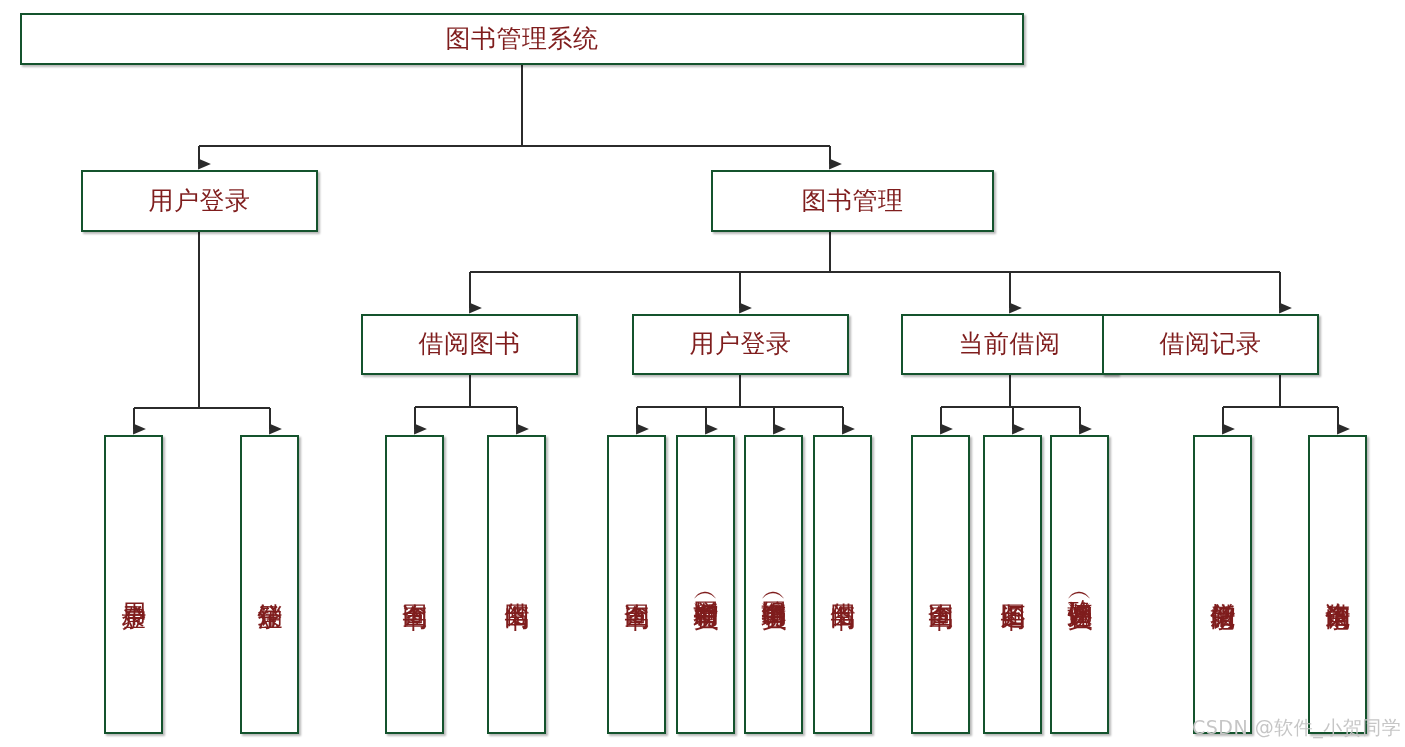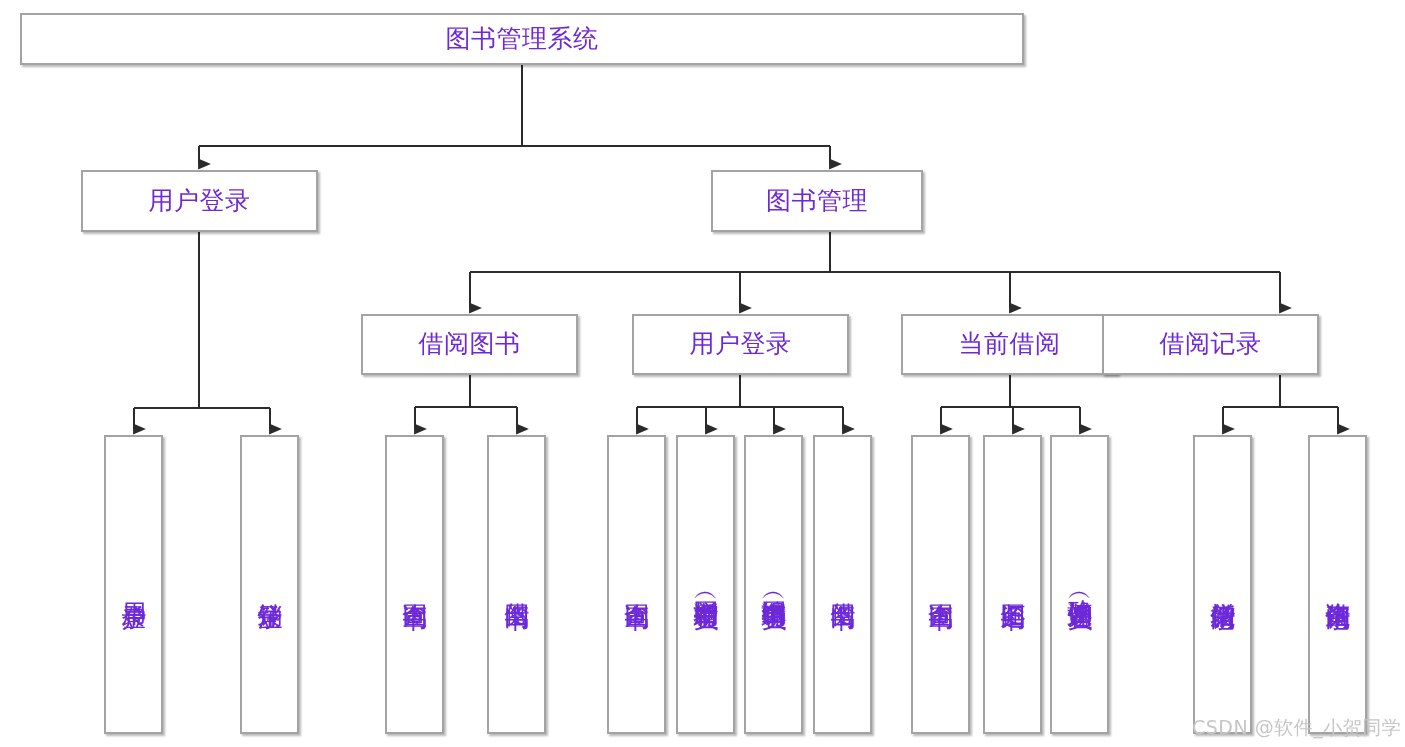--- a/index.html
+++ b/index.html
@@ -21,26 +21,26 @@
     position: absolute;
     left: 0;
     top: 0;
     width: 1405px;
     height: 747px;
   }
   .node {
     position: absolute;
     box-sizing: border-box;
     background: #ffffff;
-    border: 2px solid #a3a3a3;
+    border: 2px solid #14532d;
     box-shadow: 2px 2px 2px rgba(0,0,0,0.28);
     display: flex;
     align-items: center;
     justify-content: center;
-    color: #6d28d9;
+    color: #7f1d1d;
   }
   .node .label {
     display: block;
     line-height: 1.05;
     letter-spacing: 0.5px;
   }
   .node.horizontal .label {
     font-size: 25px;
     white-space: nowrap;
   }
@@ -122,21 +122,21 @@
     </g>
   </svg>
 
   <div class="node horizontal" id="node-root" style="left: 20px; top: 13px; width: 1004px; height: 52px;">
     <span class="label">图书管理系统</span>
   </div>
 
   <div class="node horizontal" id="node-l2-0" style="left: 81px; top: 170px; width: 237px; height: 62px;">
     <span class="label">用户登录</span>
   </div>
-  <div class="node horizontal" id="node-l2-1" style="left: 711px; top: 170px; width: 212px; height: 62px;">
+  <div class="node horizontal" id="node-l2-1" style="left: 711px; top: 170px; width: 283px; height: 62px;">
     <span class="label">图书管理</span>
   </div>
 
   <div class="node horizontal" id="node-l3-0" style="left: 361px; top: 314px; width: 217px; height: 61px;">
     <span class="label">借阅图书</span>
   </div>
   <div class="node horizontal" id="node-l3-1" style="left: 632px; top: 314px; width: 217px; height: 61px;">
     <span class="label">用户登录</span>
   </div>
   <div class="node horizontal" id="node-l3-2" style="left: 901px; top: 314px; width: 217px; height: 61px;">

